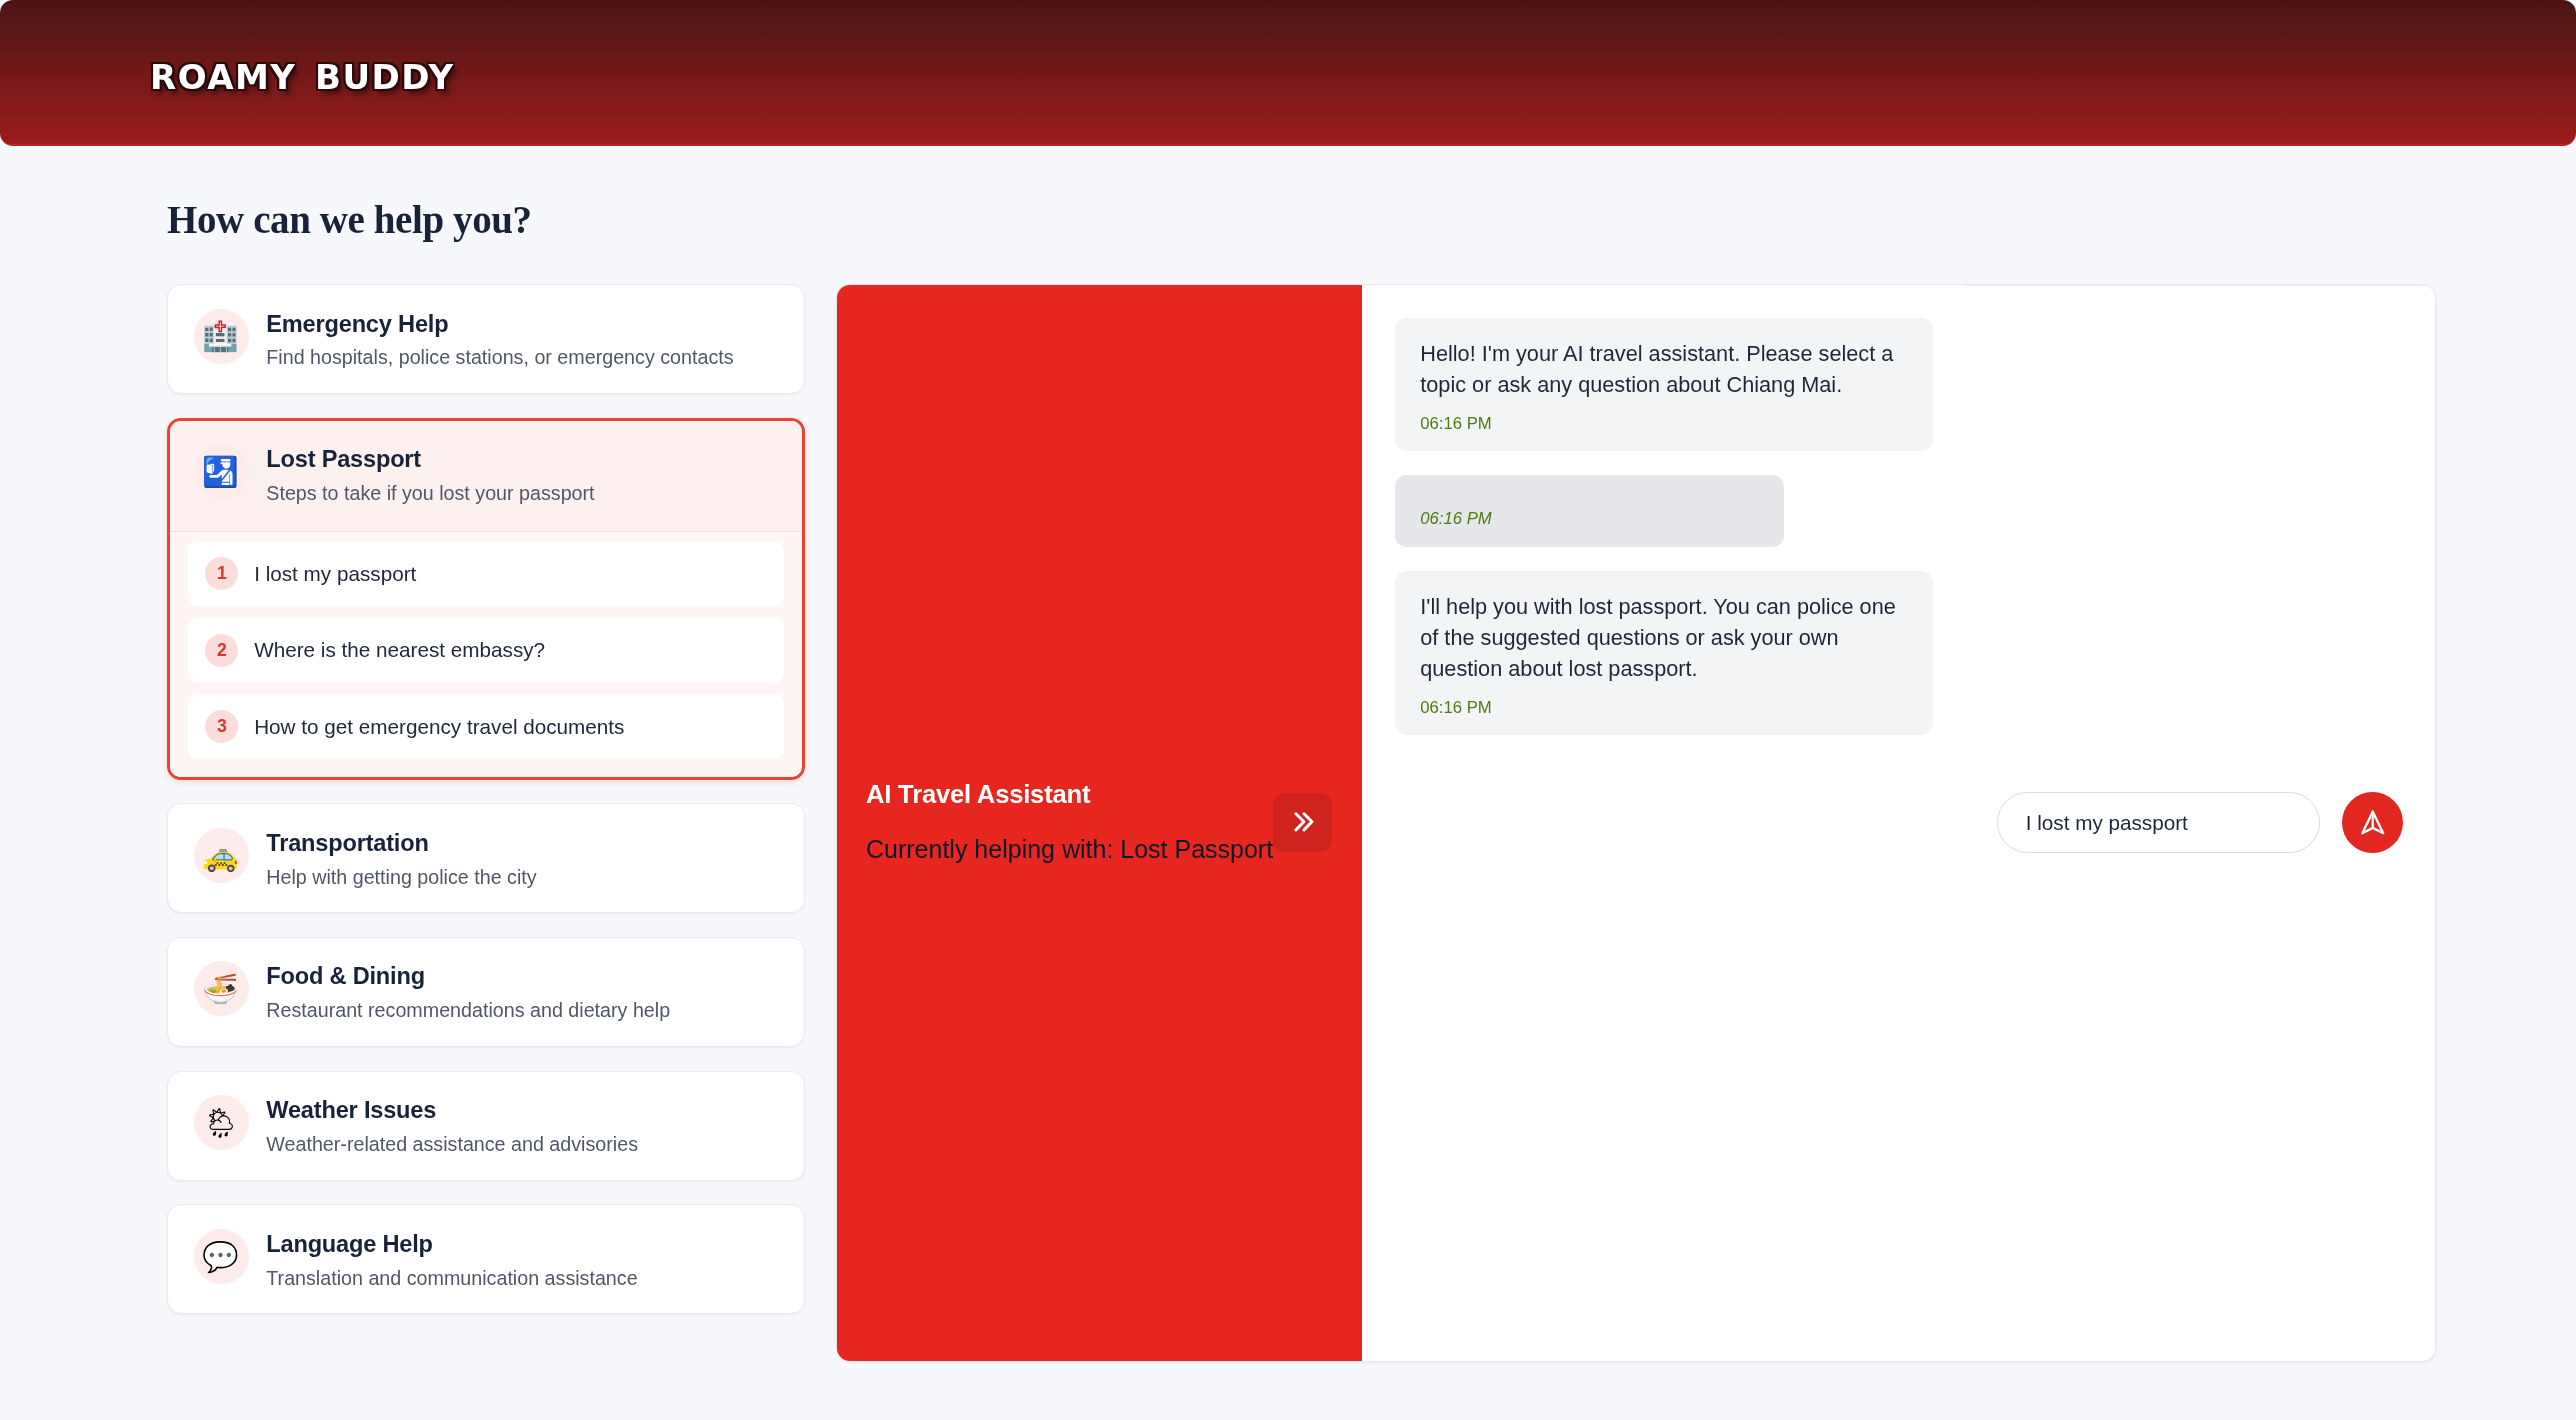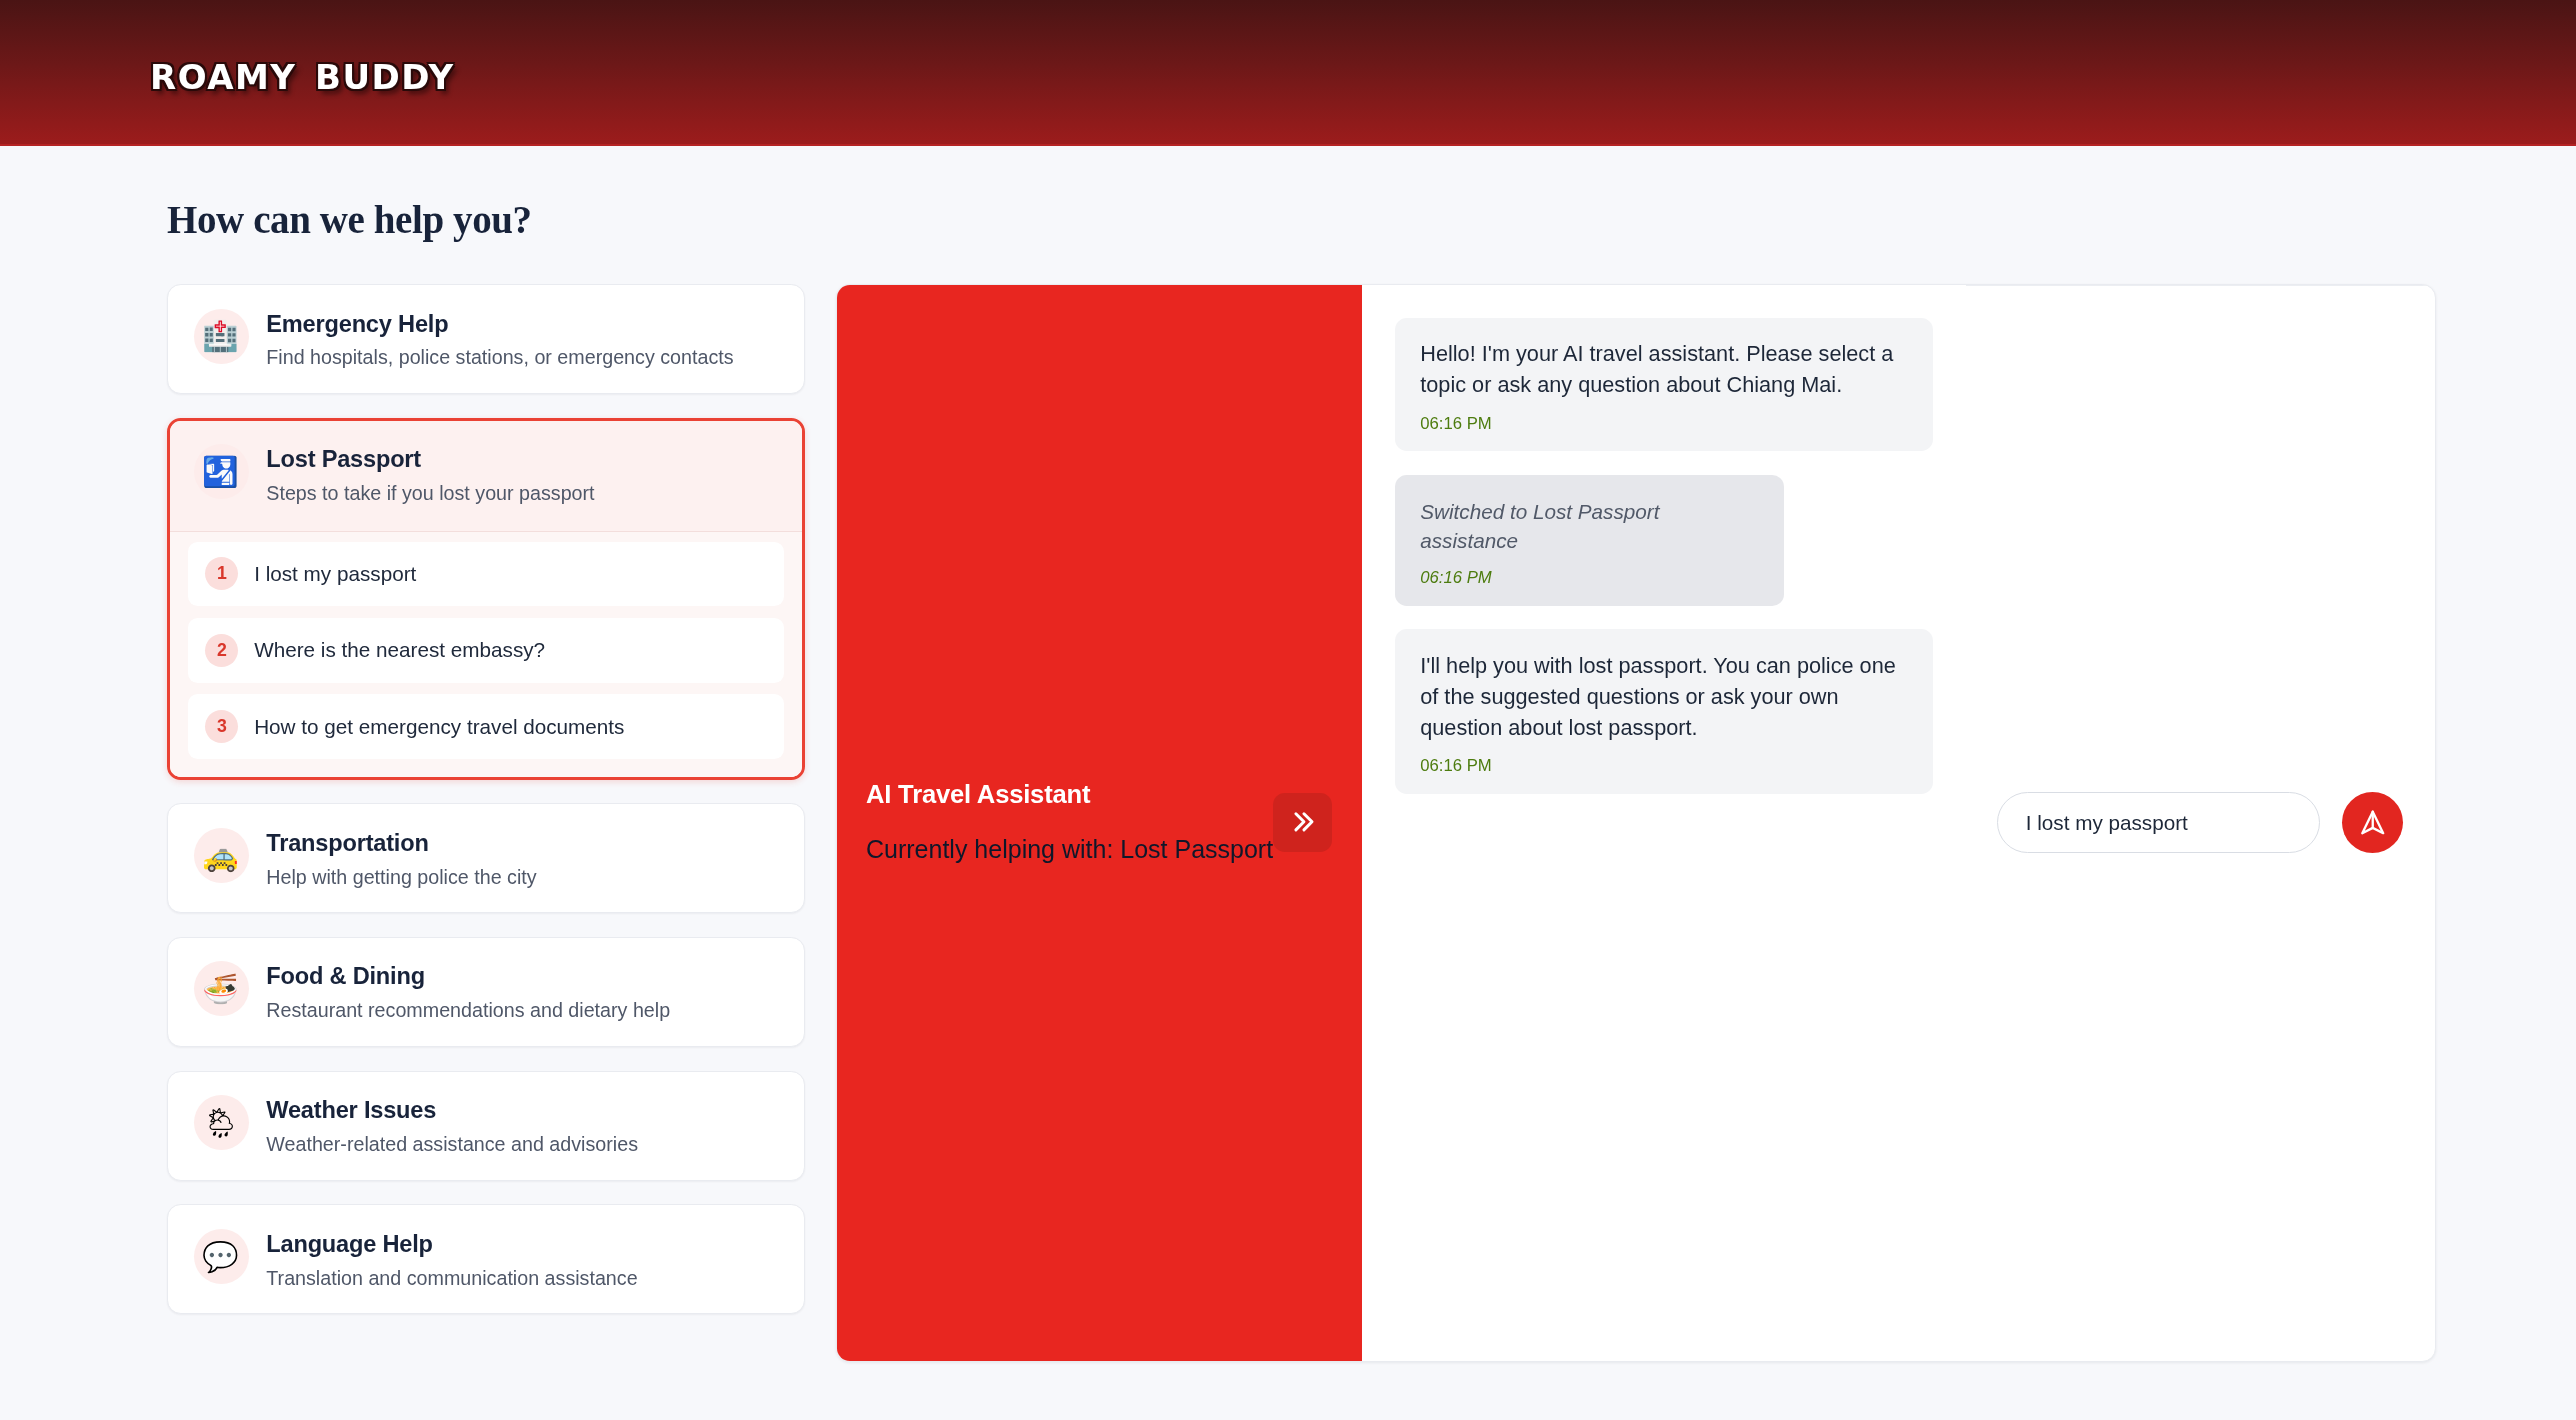--- a/index.html
+++ b/index.html
@@ -14,20 +14,21 @@
 
   
   .app-header {
     height: 146px;
     width: 100%;
     background: linear-gradient(180deg, #4a1414 0%, #6d1818 45%, #9c1c1c 100%);
     display: flex;
     align-items: center;
     padding-left: 150px;
     border-bottom: 2px solid #b52323;
+    border-radius: 13px;
   }
   .brand-logo {
     font-family: "DejaVu Sans", sans-serif;
     font-size: 49px;
     font-weight: bold;
     color: #ffffff;
     letter-spacing: 1.5px;
     font-variant: small-caps;
     text-transform: lowercase;
     text-shadow:
@@ -334,21 +335,20 @@
       </div>
 
       <div class="chat-body">
 
         <div class="bubble">
           <div class="bubble-text">Hello! I'm your AI travel assistant. Please select a topic or ask any question about Chiang Mai.</div>
           <div class="bubble-time">06:16 PM</div>
         </div>
 
         <div class="bubble system">
-          <div class="bubble-text">Switched to Lost Passport assistance</div>
           <div class="bubble-time">06:16 PM</div>
         </div>
 
         <div class="bubble">
           <div class="bubble-text">I'll help you with lost passport. You can police one of the suggested questions or ask your own question about lost passport.</div>
           <div class="bubble-time">06:16 PM</div>
         </div>
 
       </div>
 

